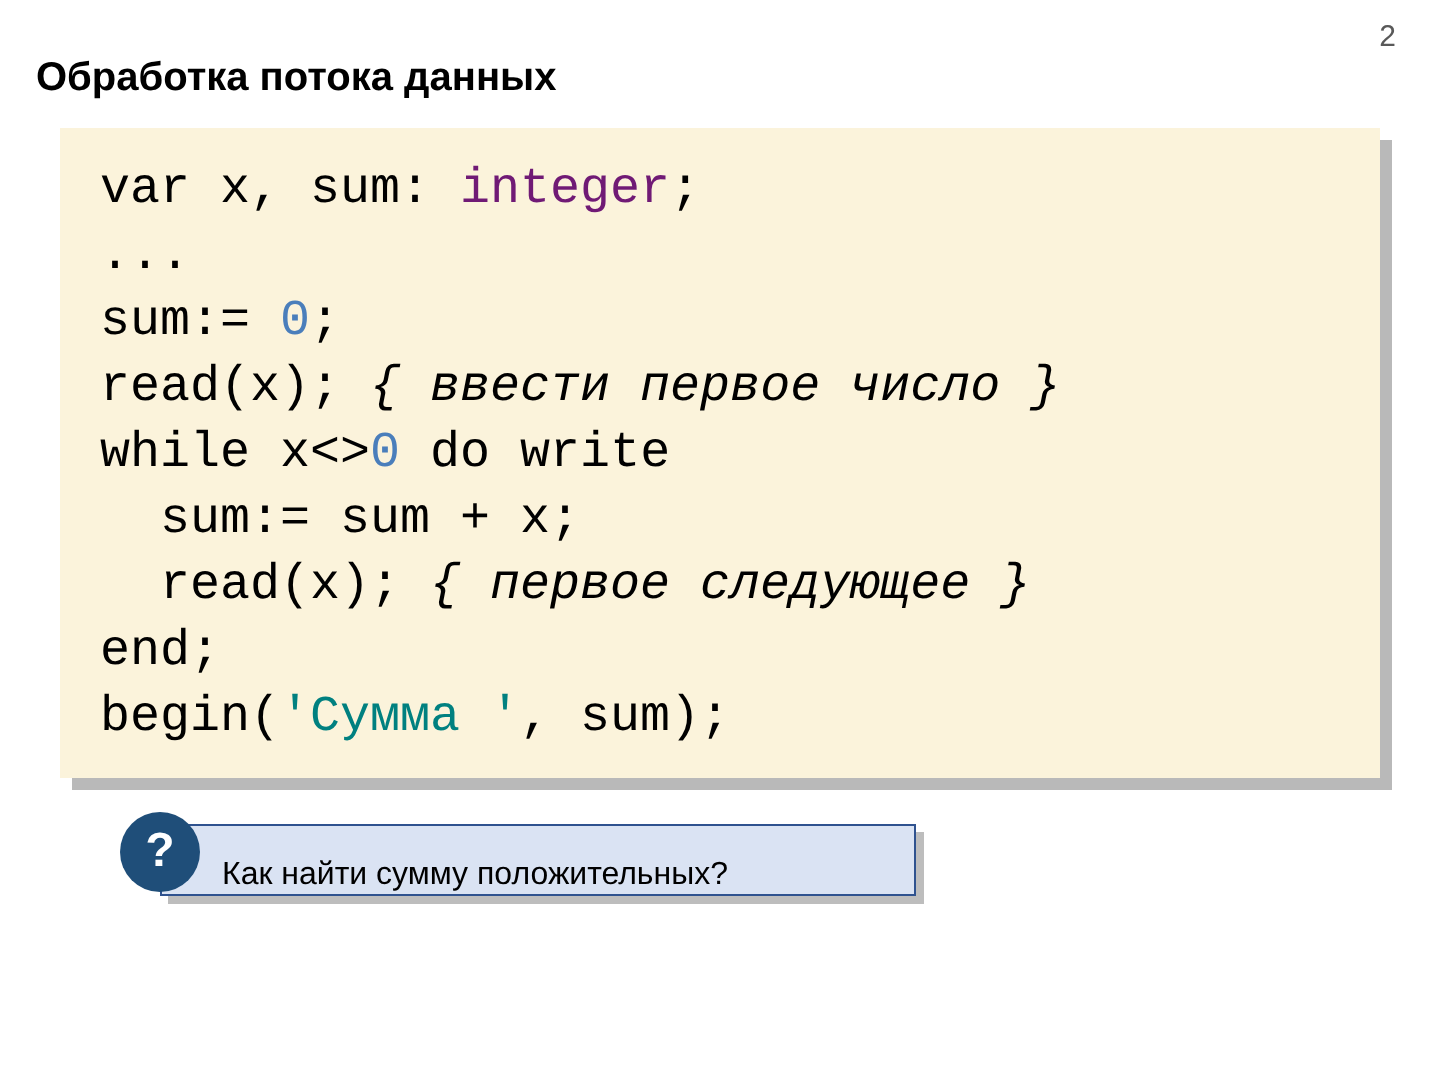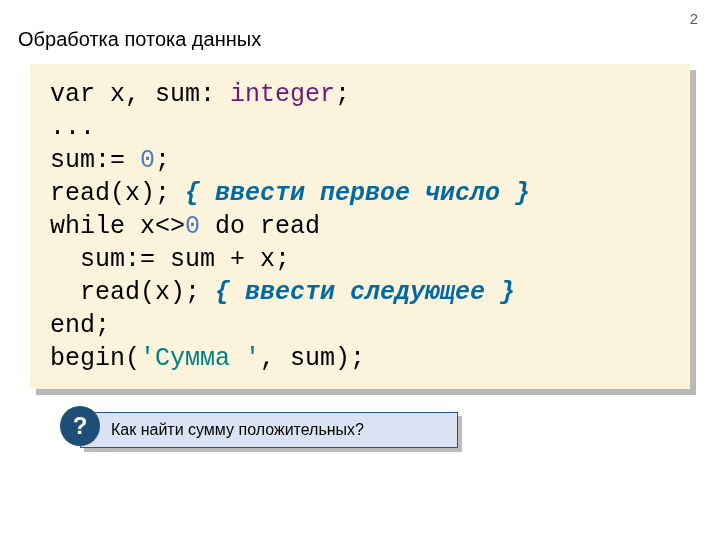--- a/index.html
+++ b/index.html
@@ -17,21 +17,21 @@
     top: 10px;
     right: 22px;
     font-size: 15px;
     color: #595959;
   }
   .title {
     position: absolute;
     top: 28px;
     left: 18px;
     font-size: 20px;
-    font-weight: normal;
+    font-weight: bold;
     color: #000;
   }
   .code-wrap {
     position: absolute;
     top: 64px;
     left: 30px;
     width: 660px;
   }
   .code-shadow {
     position: absolute;
@@ -46,42 +46,42 @@
     background: #fbf3db;
     padding: 14px 20px 14px 20px;
     font-family: "Courier New", Courier, monospace;
     font-size: 25px;
     line-height: 1.32;
     white-space: pre;
     color: #000;
   }
   .t-red { color: #701a75; }
   .t-blue { color: #4a7ebb; }
-  .t-green { color: #0369a1; font-style: italic; font-weight: bold; }
+  .t-green { color: #000000; font-style: italic; }
   .t-teal { color: #008080; }
   .callout {
     position: absolute;
     top: 412px;
     left: 80px;
     width: 378px;
     height: 36px;
   }
   .callout-shadow {
     position: absolute;
     top: 4px; left: 4px;
     width: 100%; height: 100%;
     background: #bdbdbd;
   }
   .callout-body {
     position: relative;
     width: 100%; height: 100%;
     background: #dae3f3;
     border: 1px solid #2f528f;
     display: flex;
-    align-items: center;
+    align-items: flex-end;
     padding-left: 30px;
     font-size: 16px;
     color: #000;
   }
   .badge {
     position: absolute;
     top: 406px;
     left: 60px;
     width: 40px;
     height: 40px;
@@ -102,23 +102,23 @@
 <div class="page-number">2</div>
 
 <div class="title">Обработка потока данных</div>
 
 <div class="code-wrap">
   <div class="code-shadow"></div>
   <div class="code-block"><span>var x, sum: </span><span class="t-red">integer</span><span>;</span>
 <span>...</span>
 <span>sum:= </span><span class="t-blue">0</span><span>;</span>
 <span>read(x); </span><span class="t-green">{ ввести первое число }</span>
-<span>while x&lt;&gt;</span><span class="t-blue">0</span><span> do read</span>
+<span>while x&lt;&gt;</span><span class="t-blue">0</span><span> do write</span>
 <span>  sum:= sum + x;</span>
-<span>  read(x); </span><span class="t-green">{ ввести следующее }</span>
+<span>  read(x); </span><span class="t-green">{ первое следующее }</span>
 <span>end;</span>
 <span>begin(</span><span class="t-teal">'Сумма '</span><span>, sum);</span></div>
 </div>
 
 <div class="callout">
   <div class="callout-shadow"></div>
   <div class="callout-body">
     <span>Как найти сумму положительных?</span>
   </div>
 </div>

